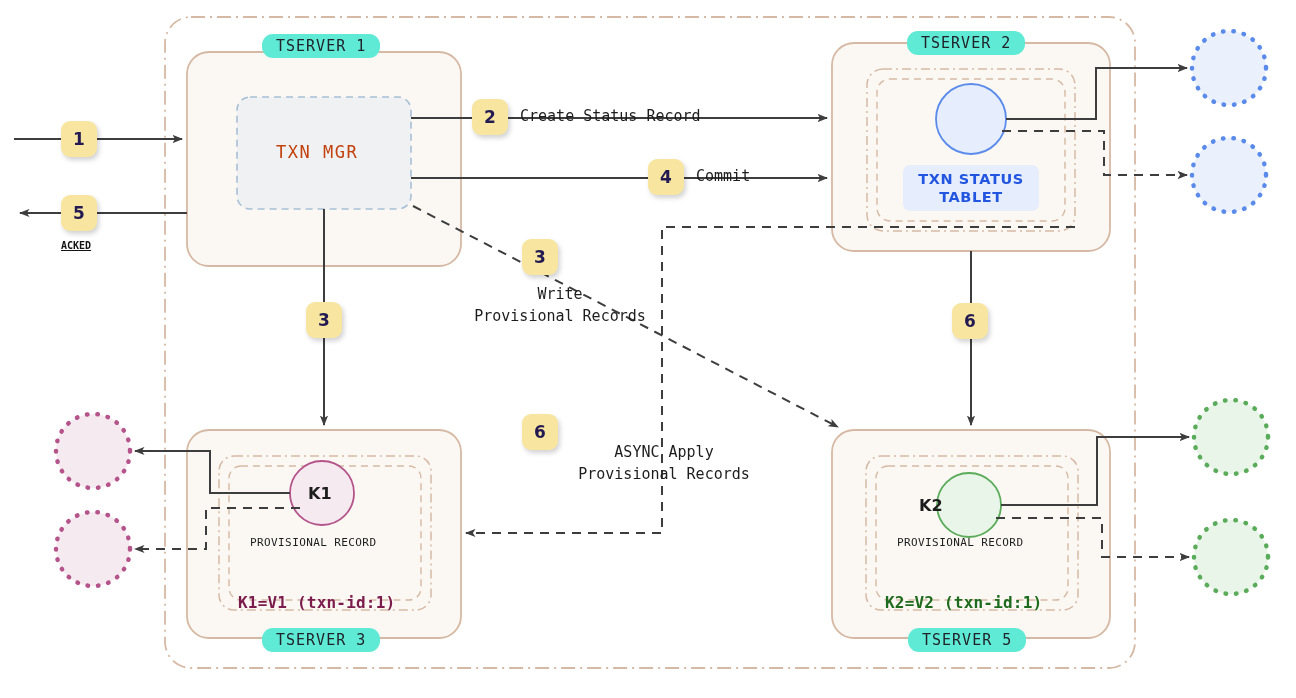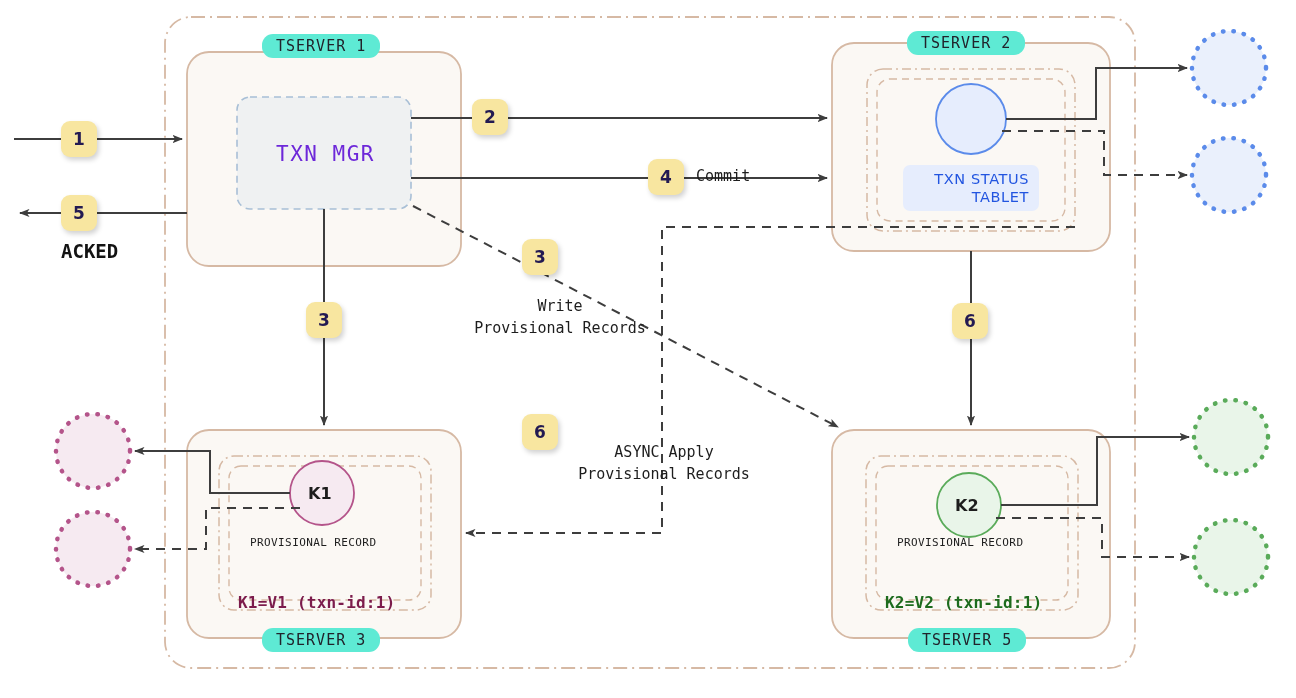--- a/index.html
+++ b/index.html
@@ -9,27 +9,27 @@
     width:1296px;height:698px;overflow:hidden;position:relative;
   }
   #stage{position:relative;width:1296px;height:698px;}
   svg.layer{position:absolute;left:0;top:0;width:1296px;height:698px;}
   .tserver-tag{
     position:absolute;background:#5eead4;border-radius:11px;
     padding:3px 14px;font-size:15px;letter-spacing:1px;color:#21232b;
     font-family:"DejaVu Sans Mono", monospace;white-space:nowrap;
   }
   .txnmgr-text{
-    position:absolute;font-size:21px;letter-spacing:1.5px;color:#6d28d9;
+    position:absolute;font-size:17px;letter-spacing:1.5px;color:#c2410c;
     font-family:"DejaVu Sans Mono", monospace;white-space:nowrap;
   }
   .status-chip{
     position:absolute;background:#e6edfd;border-radius:7px;
-    color:#2255e0;font-weight:normal;font-size:14.5px;line-height:1.25;
-    text-align:right;padding:5px 10px;letter-spacing:0.6px;
+    color:#2255e0;font-weight:bold;font-size:14.5px;line-height:1.25;
+    text-align:center;padding:5px 10px;letter-spacing:0.6px;
     font-family:"DejaVu Sans", sans-serif;white-space:pre;
   }
   .key-circle-text{
     position:absolute;font-weight:bold;font-size:16px;color:#1d1d1d;
     font-family:"DejaVu Sans", sans-serif;
   }
   .prov-title{
     position:absolute;font-size:11px;color:#1d1d1d;letter-spacing:0.4px;
     font-family:"DejaVu Sans Mono", monospace;white-space:nowrap;
   }
@@ -41,22 +41,22 @@
     position:absolute;font-size:15px;color:#1d1d1d;white-space:pre;
     font-family:"DejaVu Sans Mono", monospace;line-height:1.45;
   }
   .edge-label.center{text-align:center;}
   .client-label{
     position:absolute;font-size:15px;font-weight:bold;color:#131313;
     text-align:center;white-space:pre;line-height:1.5;
     font-family:"DejaVu Sans Mono", monospace;
   }
   .acked-label{
-    position:absolute;font-size:19px;font-weight:bold;color:#131313;
-    font-family:"DejaVu Sans Mono", monospace;white-space:nowrap;
+    position:absolute;font-size:10px;font-weight:bold;color:#131313;
+    font-family:"DejaVu Sans Mono", monospace;white-space:nowrap;text-decoration:underline;
   }
 
   
   .badge{
     position:absolute;width:36px;height:36px;border-radius:9px;
     background:#f8e6a0;box-shadow:2px 3px 5px rgba(0,0,0,0.18);
     display:flex;align-items:center;justify-content:center;
     font-family:"DejaVu Sans", sans-serif;font-weight:bold;font-size:17px;
     color:#231a52;
   }
@@ -144,36 +144,37 @@
   <div class="tserver-tag" style="left:907px;top:31px;">TSERVER 2</div>
   <div class="tserver-tag" style="left:262px;top:628px;">TSERVER 3</div>
   <div class="tserver-tag" style="left:908px;top:628px;">TSERVER 5</div>
 
   <div class="txnmgr-text" style="left:276px;top:142px;">TXN MGR</div>
 
   <div class="status-chip" style="left:903px;top:165px;width:116px;">TXN STATUS
 TABLET</div>
 
   <div class="key-circle-text" style="left:308px;top:484px;">K1</div>
-  <div class="key-circle-text" style="left:955px;top:496px;">K2</div>
+  <div class="key-circle-text" style="left:919px;top:496px;">K2</div>
 
   <div class="prov-title" style="left:250px;top:536px;">PROVISIONAL RECORD</div>
   <div class="prov-value" style="left:238px;top:562px;color:#7c1c4c;">K1=V1 (txn-id:1)</div>
 
   <div class="prov-title" style="left:897px;top:536px;">PROVISIONAL RECORD</div>
   <div class="prov-value" style="left:885px;top:562px;color:#1d6b1d;">K2=V2 (txn-id:1)</div>
 
   <div class="badge" style="left:61px;top:121px;">1</div>
   <div class="badge" style="left:472px;top:99px;">2</div>
   <div class="badge" style="left:648px;top:159px;">4</div>
   <div class="badge" style="left:61px;top:195px;">5</div>
   <div class="badge" style="left:306px;top:302px;">3</div>
   <div class="badge" style="left:522px;top:239px;">3</div>
   <div class="badge" style="left:952px;top:303px;">6</div>
   <div class="badge" style="left:522px;top:414px;">6</div>
 
+  <div class="edge-label" style="left:520px;top:106px;">Create Status Record</div>
   <div class="edge-label" style="left:696px;top:166px;">Commit</div>
-  <div class="edge-label center" style="left:460px;top:296px;width:200px;">Write
+  <div class="edge-label center" style="left:460px;top:284px;width:200px;">Write
 Provisional Records</div>
   <div class="edge-label center" style="left:570px;top:442px;width:188px;">ASYNC Apply
 Provisional Records</div>
 
 </div>
 
 </body></html>

